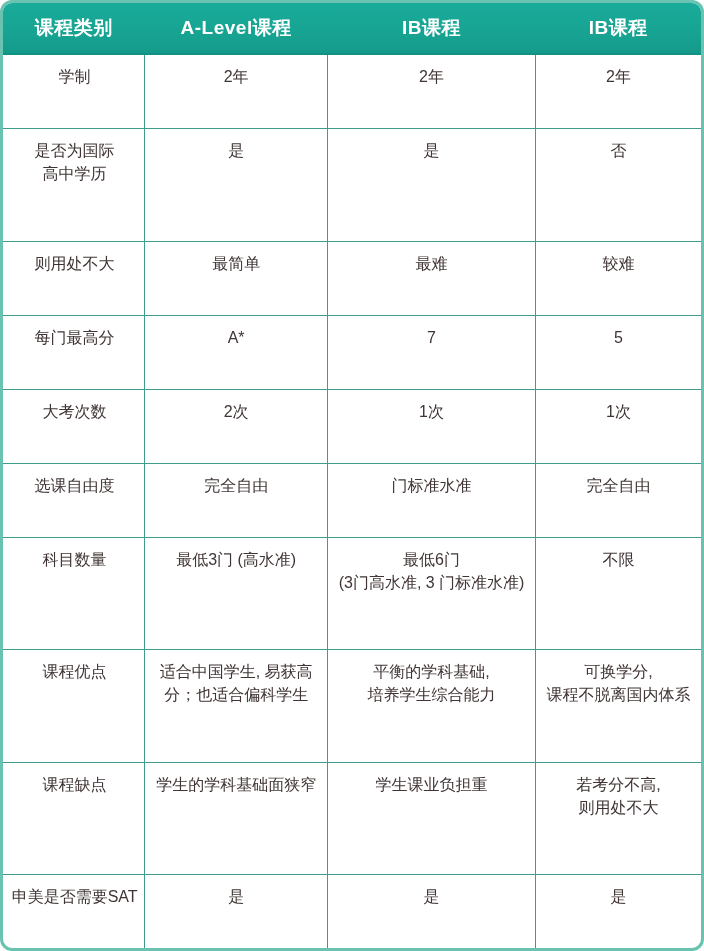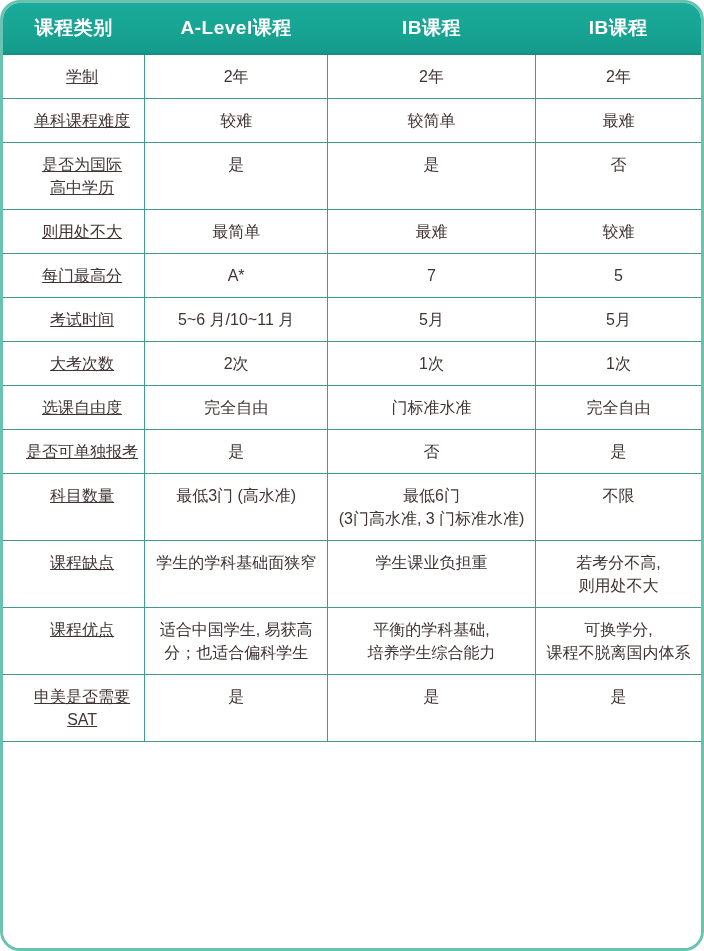--- a/index.html
+++ b/index.html
@@ -14,25 +14,25 @@
     margin:0;
     padding:0;
     background:#ffffff;
     font-family:"Liberation Sans","DejaVu Sans",sans-serif;
   }
   .card{
     box-sizing:border-box;
     width:704px;
     height:951px;
     border:3px solid var(--outer-border);
-    border-radius:20px;
+    border-radius:12px;
     overflow:hidden;
     background:var(--body-bg);
     display:flex;
-    flex-direction:column;
+    flex-direction:row;
   }
   table.cmp{
     width:100%;
     border-collapse:collapse;
     table-layout:fixed;
     color:var(--body-text);
   }
   table.cmp thead th{
     background:linear-gradient(180deg,#1aab9a 0%,#17a392 60%,#149a8a 100%);
     color:#ffffff;
@@ -59,23 +59,22 @@
     padding:10px 4px;
     text-align:center;
     vertical-align:top;
     white-space:pre-line;
   }
   table.cmp tbody th:last-child,
   table.cmp tbody td:last-child{
     border-right:none;
   }
   table.cmp tbody th.rowlabel{
-    padding-left:19px;
+    padding-left:4px;
     padding-right:2px;
-    text-decoration:underline;
   }
   .bottom-spacer{
     flex:1;
     min-height:22px;
     border-top:1px solid var(--grid-line);
     background:var(--body-bg);
   }
 </style>
 </head>
 <body>
@@ -97,90 +96,72 @@
       </tr>
     </thead>
     <tbody id="tbody">
         <tr>
           <th class="rowlabel">学制</th>
           <td>2年</td>
           <td>2年</td>
           <td>2年</td>
         </tr>
         <tr>
-          <th class="rowlabel">单科课程难度</th>
-          <td>较难</td>
-          <td>较简单</td>
-          <td>最难</td>
-        </tr>
-        <tr>
           <th class="rowlabel">是否为国际
 高中学历</th>
           <td>是</td>
           <td>是</td>
           <td>否</td>
         </tr>
         <tr>
           <th class="rowlabel">则用处不大</th>
           <td>最简单</td>
           <td>最难</td>
           <td>较难</td>
         </tr>
         <tr>
           <th class="rowlabel">每门最高分</th>
           <td>A*</td>
           <td>7</td>
           <td>5</td>
         </tr>
         <tr>
-          <th class="rowlabel">考试时间</th>
-          <td>5~6 月/10~11 月</td>
-          <td>5月</td>
-          <td>5月</td>
-        </tr>
-        <tr>
           <th class="rowlabel">大考次数</th>
           <td>2次</td>
           <td>1次</td>
           <td>1次</td>
         </tr>
         <tr>
           <th class="rowlabel">选课自由度</th>
           <td>完全自由</td>
           <td>门标准水准</td>
           <td>完全自由</td>
         </tr>
         <tr>
-          <th class="rowlabel">是否可单独报考</th>
-          <td>是</td>
-          <td>否</td>
-          <td>是</td>
-        </tr>
-        <tr>
           <th class="rowlabel">科目数量</th>
           <td>最低3门 (高水准)</td>
           <td>最低6门
 (3门高水准, 3 门标准水准)</td>
           <td>不限</td>
-        </tr>
-        <tr>
-          <th class="rowlabel">课程缺点</th>
-          <td>学生的学科基础面狭窄</td>
-          <td>学生课业负担重</td>
-          <td>若考分不高,
-则用处不大</td>
         </tr>
         <tr>
           <th class="rowlabel">课程优点</th>
           <td>适合中国学生, 易获高
 分；也适合偏科学生</td>
           <td>平衡的学科基础,
 培养学生综合能力</td>
           <td>可换学分,
 课程不脱离国内体系</td>
+        </tr>
+        <tr>
+          <th class="rowlabel">课程缺点</th>
+          <td>学生的学科基础面狭窄</td>
+          <td>学生课业负担重</td>
+          <td>若考分不高,
+则用处不大</td>
         </tr>
         <tr>
           <th class="rowlabel">申美是否需要SAT</th>
           <td>是</td>
           <td>是</td>
           <td>是</td>
         </tr>
       </tbody>
   </table>
   <div class="bottom-spacer"></div>

